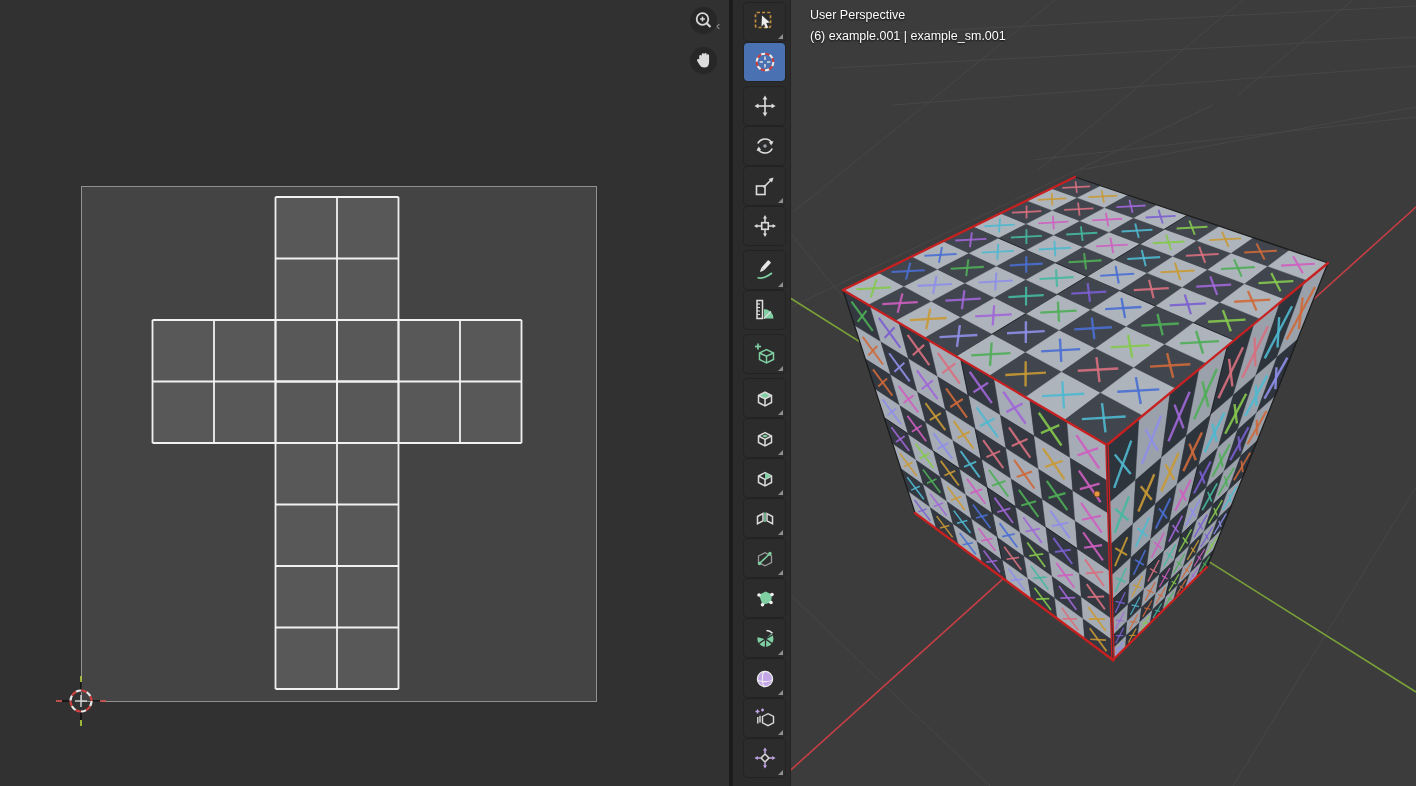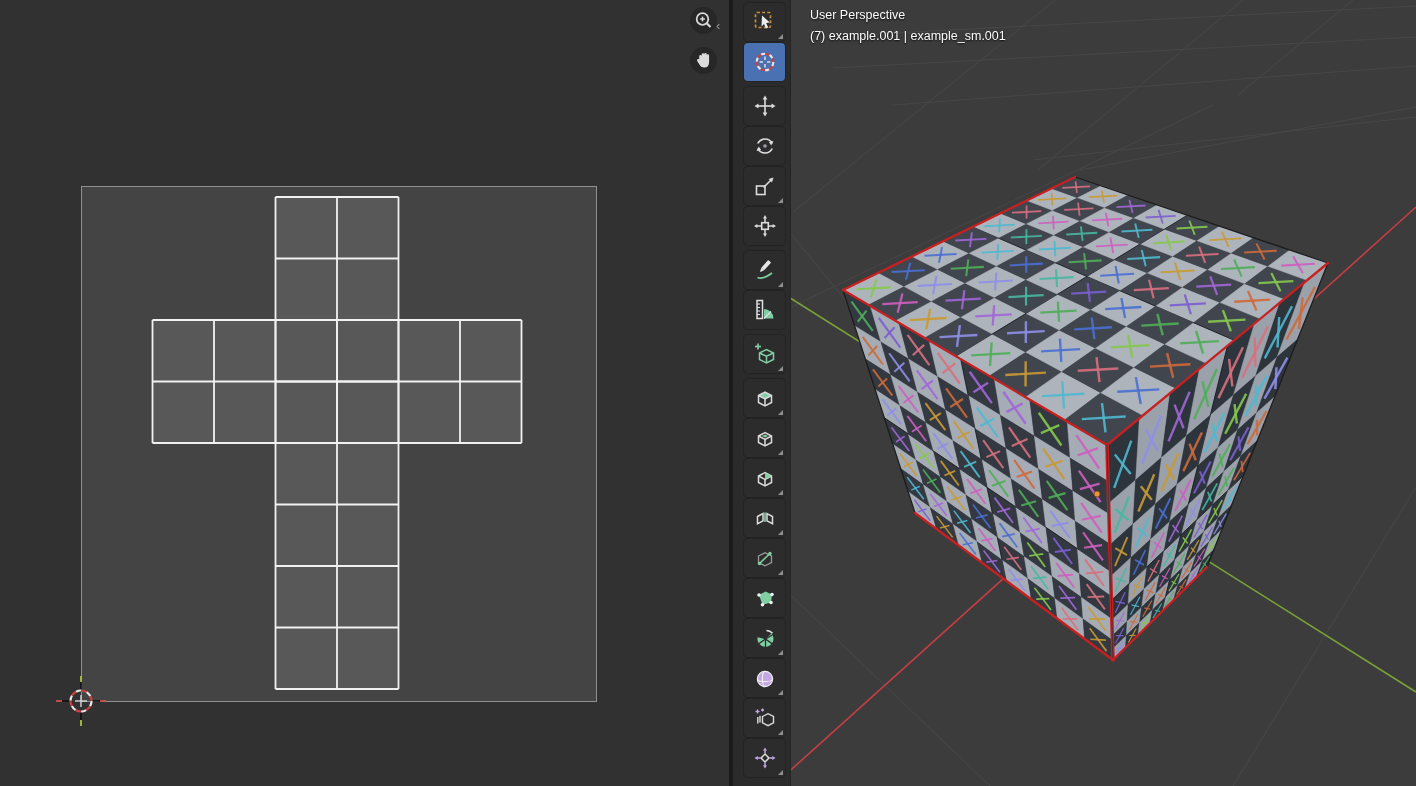--- a/index.html
+++ b/index.html
@@ -932,16 +932,16 @@
               <line x1="13" y1="17.5" x2="13" y2="20.5"></line>
               <line x1="5.5" y1="13" x2="8.5" y2="13"></line>
               <line x1="17.5" y1="13" x2="20.5" y2="13"></line>
             </g>
           </svg>
         </div>
       </div>
 
     <div id="view-header">
       <div>User Perspective</div>
-      <div class="sub">(7) example.001 | example_sm.001</div>
+      <div class="sub">(6) example.001 | example_sm.001</div>
     </div>
   </div>
 </div>
 
 </body></html>

